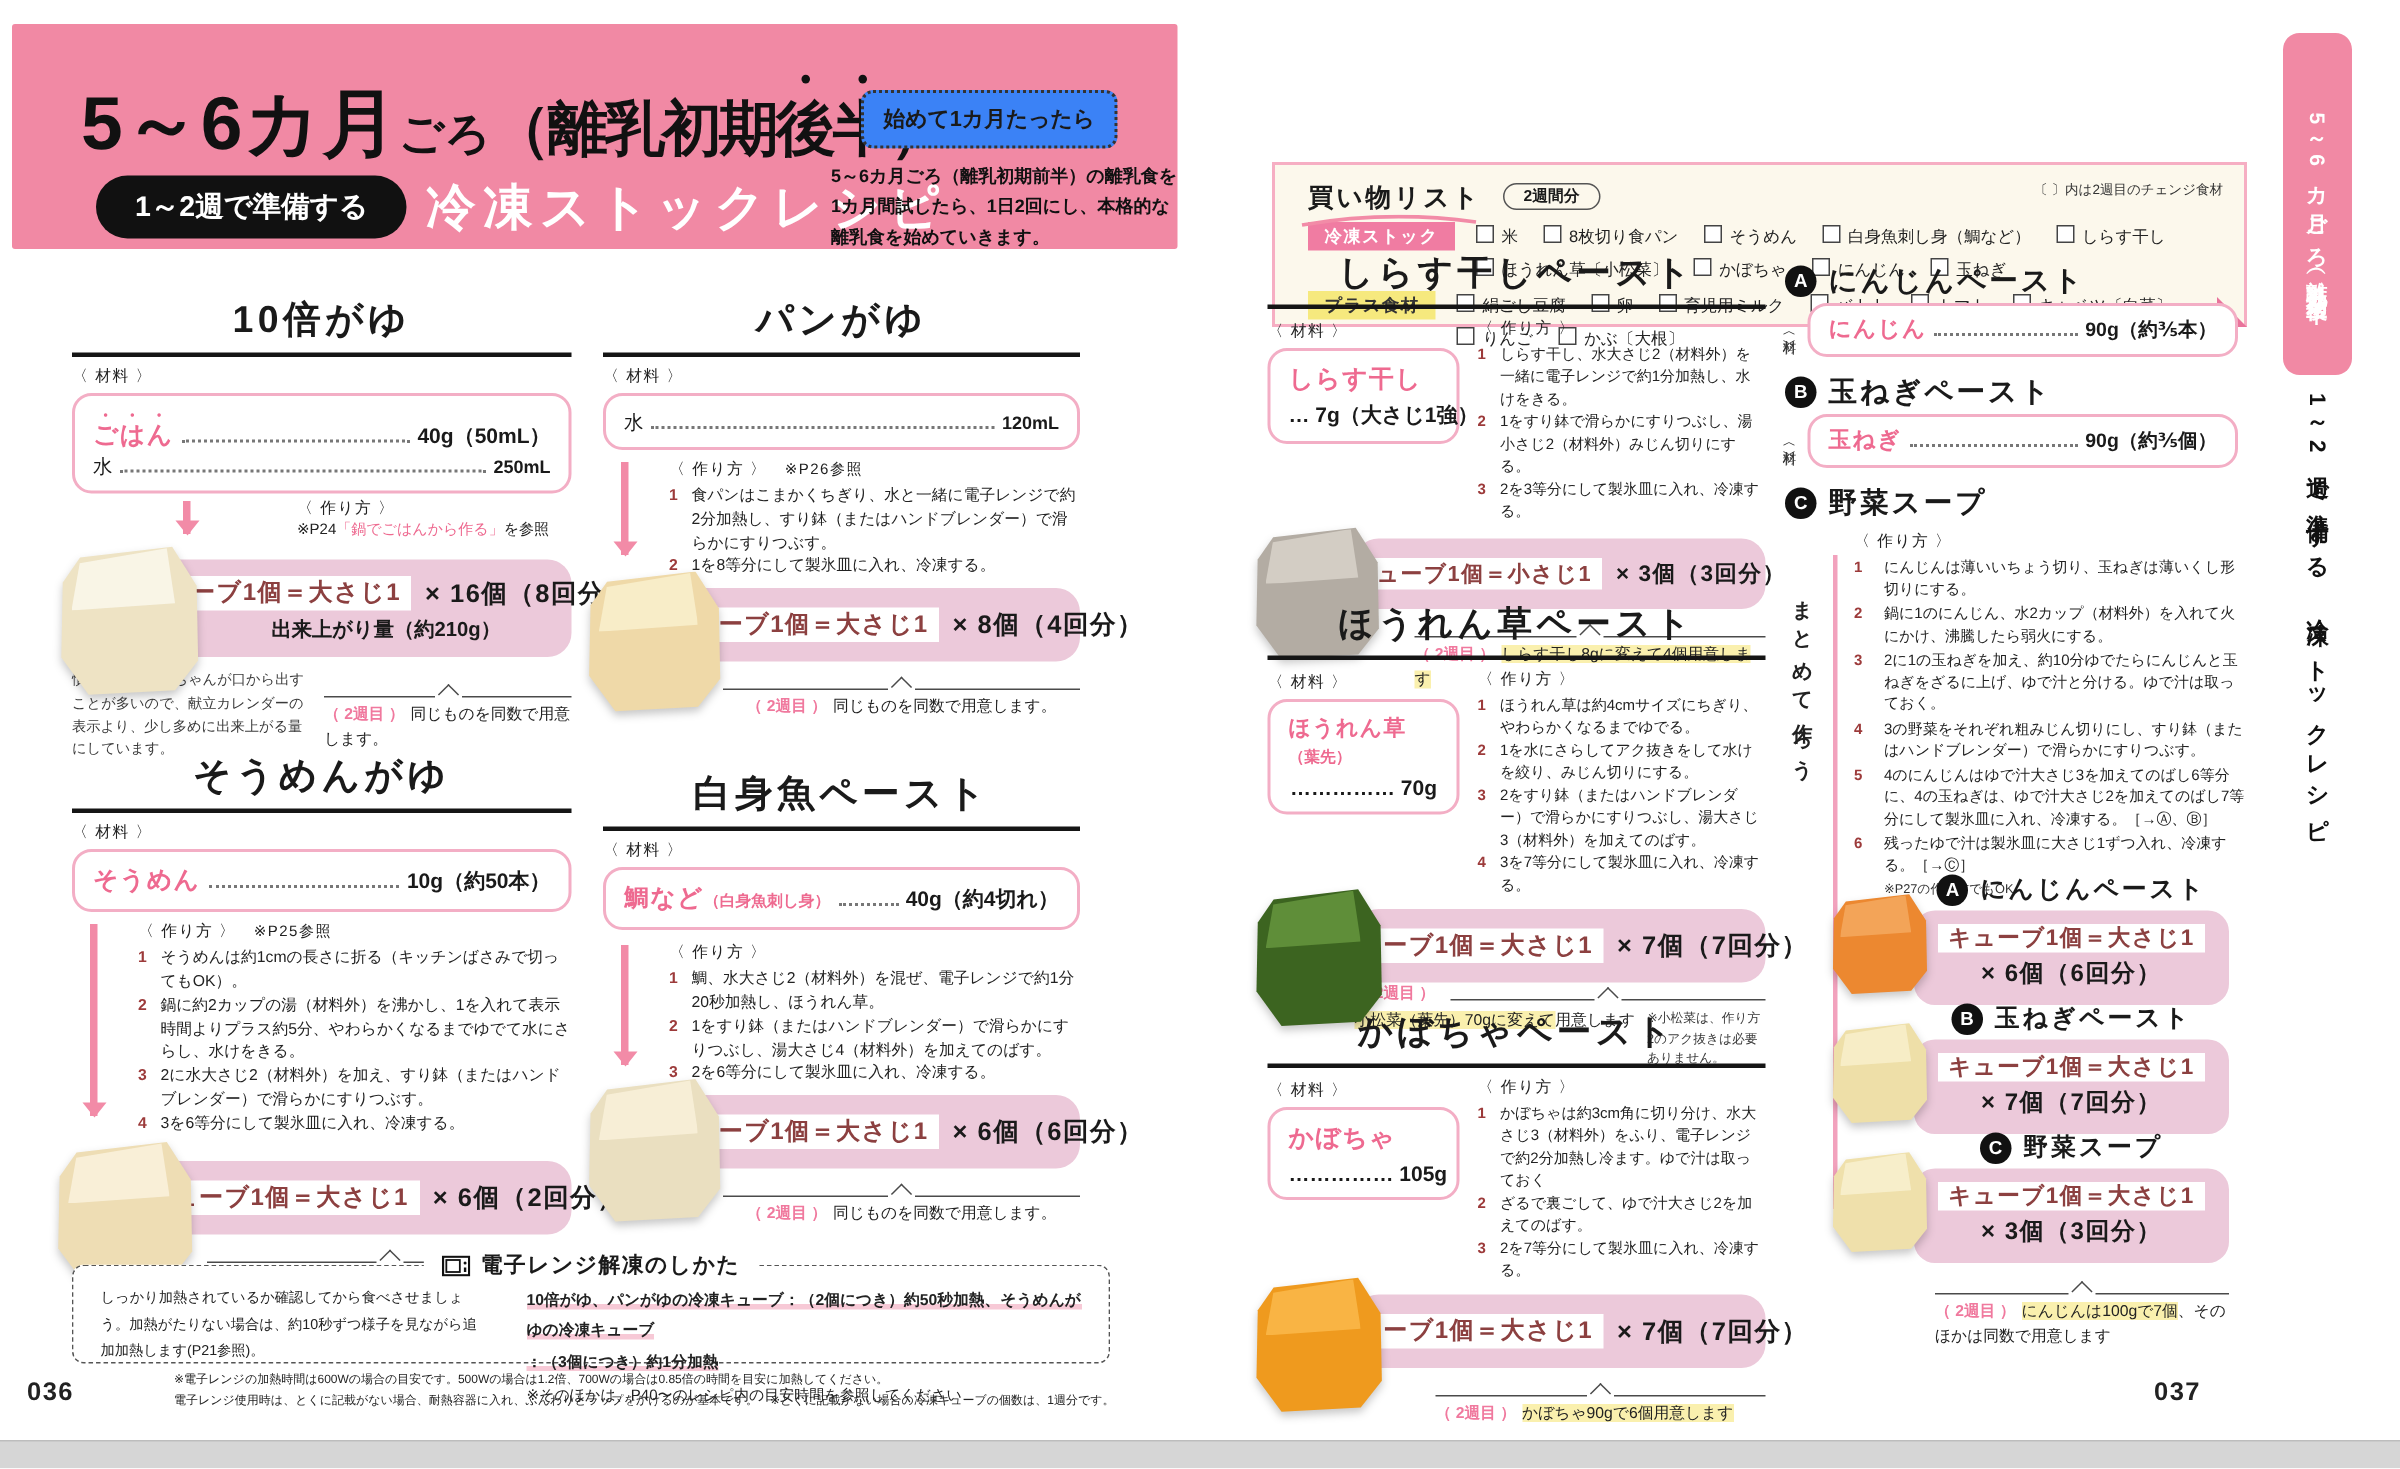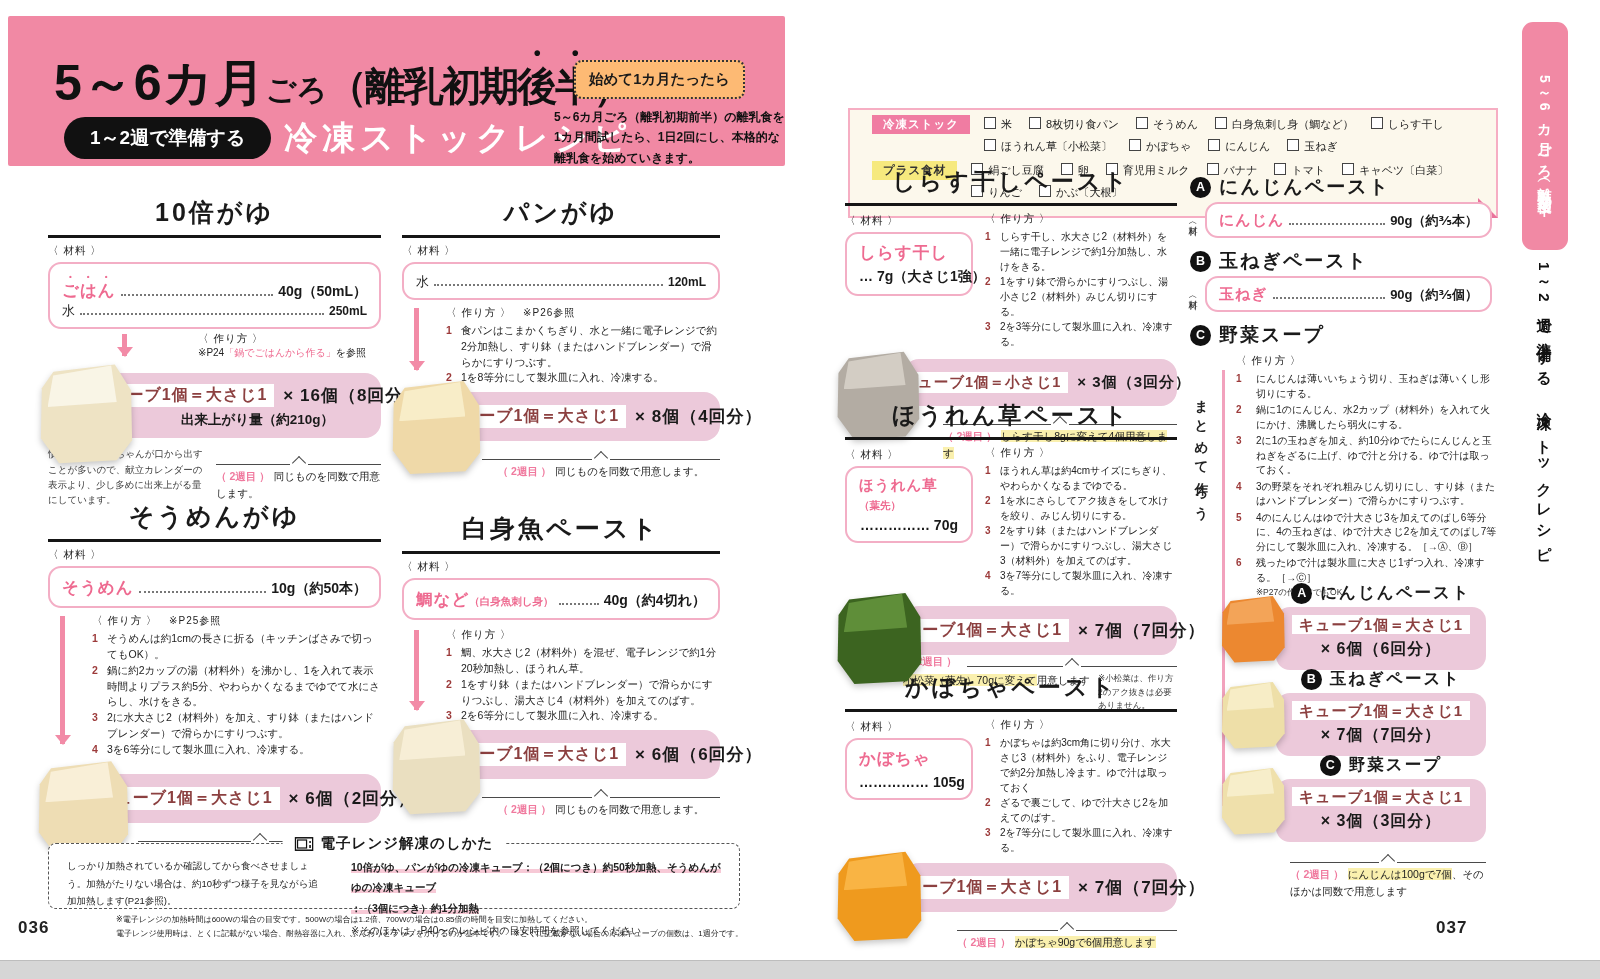--- a/index.html
+++ b/index.html
@@ -7,21 +7,21 @@
     font-family:"Liberation Sans","DejaVu Sans",sans-serif;color:#1a1a1a}
   .abs{position:absolute}
   
   .hero{background:#f189a4;border-radius:2px}
   .h1{white-space:nowrap;font-weight:bold;color:#111;display:flex;align-items:baseline}
   .h1a{font-size:50px;letter-spacing:1px}
   .h1b{font-size:30px}
   .h1c{font-size:40px;letter-spacing:-2px}
   .emphk{-webkit-text-emphasis:filled dot #111;text-emphasis:filled dot #111;
     -webkit-text-emphasis-position:over right;text-emphasis-position:over right}
-  .hbadge{background:#fdba74;border:2px dotted #333;border-radius:8px;padding:8px 13px;
+  .hbadge{background:#3b82f6;border:2px dotted #333;border-radius:8px;padding:8px 13px;
     font-size:14.5px;font-weight:bold;white-space:nowrap}
   .hpill{background:#111;color:#fff;border-radius:999px;padding:8px 26px;font-size:19px;
     font-weight:bold;white-space:nowrap}
   .h2t{color:#fff;font-size:33px;font-weight:bold;letter-spacing:5px;white-space:nowrap}
   .hdesc{font-size:12px;font-weight:bold;line-height:1.7;color:#111}
   .tnote{font-size:8px;color:#333;letter-spacing:0}
   
   .rt{text-align:center;font-size:25px;font-weight:bold;letter-spacing:3px;
     border-bottom:3.5px solid #151515;padding-bottom:6px;margin:0 0 6px}
   .ml{font-size:10.5px;color:#222;margin:2px 0 4px;letter-spacing:1px}
@@ -346,20 +346,27 @@
     </div>
   </section>
 
   <div class="pgnum abs" style="left:18px;top:918px">036</div>
   <div class="fnote abs" style="left:116px;top:913px;width:900px">
     <div>※電子レンジの加熱時間は600Wの場合の目安です。500Wの場合は1.2倍、700Wの場合は0.85倍の時間を目安に加熱してください。</div>
     <div>電子レンジ使用時は、とくに記載がない場合、耐熱容器に入れ、ふんわりとラップをかけるのが基本です。　※とくに記載がない場合の冷凍キューブの個数は、1週分です。</div>
   </div>
 
   <section class="shop abs" style="left:848px;top:42px;width:646px;height:106px">
+    <div class="shead">
+      <span class="stitle"><span>買い物リスト</span><svg width="120" height="9" viewBox="0 0 120 9" style="position:absolute;left:-6px;bottom:-9px">
+            <path d="M2 7 Q 60 -3 118 5" stroke="#f28ba7" fill="none" stroke-width="2.5"></path>
+          </svg></span>
+      <span class="sbadge">2週間分</span>
+      <span class="srnote">〔 〕内は2週目のチェンジ食材</span>
+    </div>
     <div class="srow">
       <span class="slabel pinkbg">冷凍ストック</span>
       <div class="sitems" style="width:470px">
         <span class="sitem"><span class="chk"></span><span>米</span></span>
         <span class="sitem"><span class="chk"></span><span>8枚切り食パン</span></span>
         <span class="sitem"><span class="chk"></span><span>そうめん</span></span>
         <span class="sitem"><span class="chk"></span><span>白身魚刺し身（鯛など）</span></span>
         <span class="sitem"><span class="chk"></span><span>しらす干し</span></span>
         <span class="sitem"><span class="chk"></span><span>ほうれん草〔小松菜〕</span></span>
         <span class="sitem"><span class="chk"></span><span>かぼちゃ</span></span>

